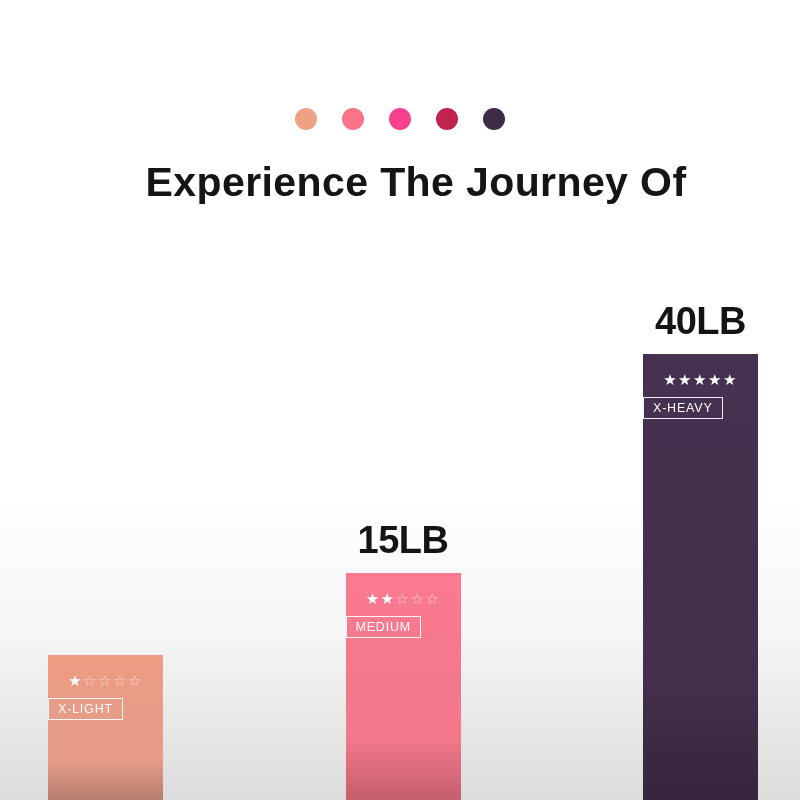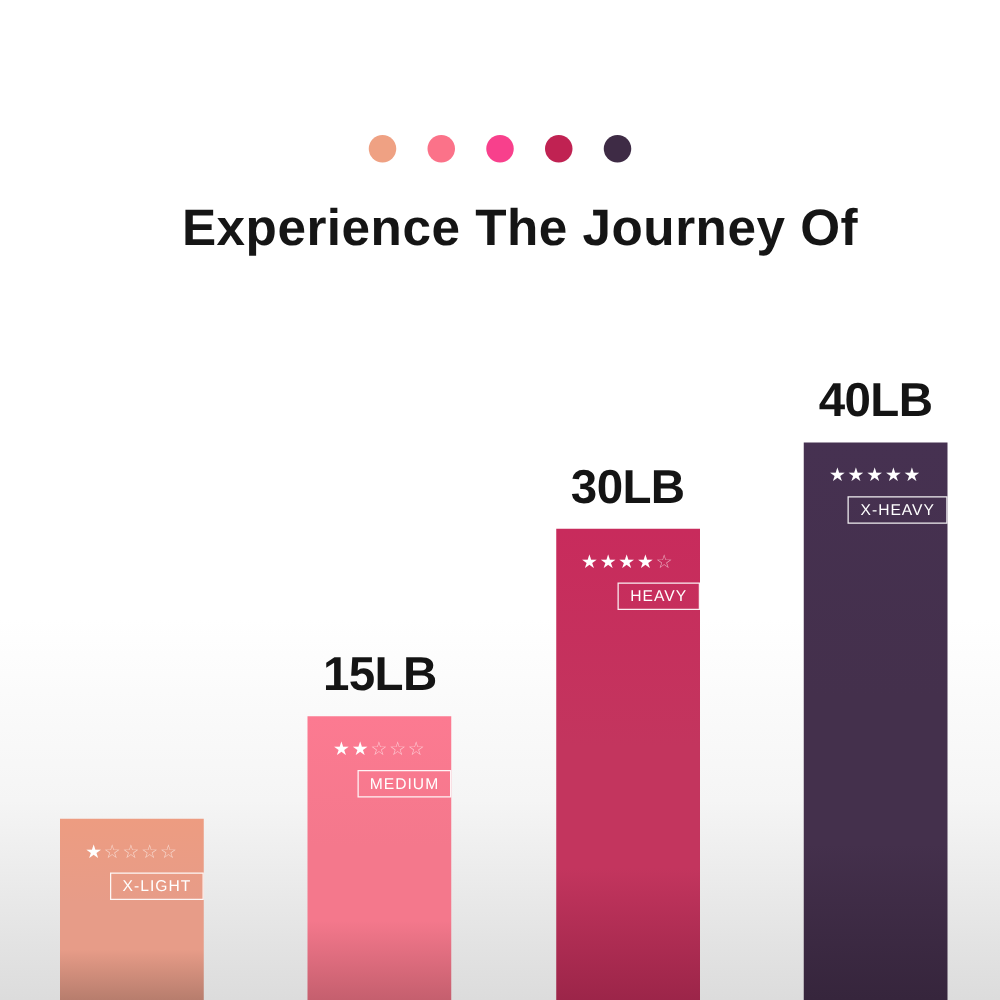--- a/index.html
+++ b/index.html
@@ -100,21 +100,21 @@
     font-size: 15px;
     line-height: 16px;
     letter-spacing: 1.5px;
     color: #ffffff;
     white-space: nowrap;
     font-family: "DejaVu Sans", sans-serif;
   }
   .star-empty { opacity: 0.62; }
   .tier-wrap {
     display: flex;
-    justify-content: flex-end;
+    justify-content: flex-start;
     margin-top: 9px;
     border-radius: 10px;
   }
   .tier {
     border: 1.6px solid rgba(255,255,255,0.92);
     color: #ffffff;
     font-size: 12.5px;
     letter-spacing: 0.8px;
     padding: 3px 9px 3px 9px;
     line-height: 14px;
@@ -154,29 +154,20 @@
       <div class="weight-label">15LB</div>
       <div class="bar" style="height: 227px; background: linear-gradient(rgb(252, 122, 145) 0%, rgb(244, 120, 140) 46%, rgb(244, 120, 140) 72%, rgb(197, 95, 110) 100%);">
         <div class="stars"><span>★★</span><span class="star-empty">☆☆☆</span></div>
         <div class="tier-wrap">
           <div class="tier">MEDIUM</div>
         </div>
       </div>
     </div>
 
 
-    <div class="col">
-      <div class="weight-label">30LB</div>
-      <div class="bar" style="height: 377px; background: linear-gradient(rgb(200, 43, 92) 0%, rgb(195, 53, 94) 46%, rgb(195, 53, 94) 72%, rgb(156, 37, 73) 100%);">
-        <div class="stars"><span>★★★★</span><span class="star-empty">☆</span></div>
-        <div class="tier-wrap">
-          <div class="tier">HEAVY</div>
-        </div>
-      </div>
-    </div>
 
     <div class="col">
       <div class="weight-label">40LB</div>
       <div class="bar" style="height: 446px; background: linear-gradient(rgb(70, 49, 81) 0%, rgb(68, 48, 76) 46%, rgb(68, 48, 76) 72%, rgb(54, 37, 60) 100%);">
         <div class="stars"><span>★★★★★</span></div>
         <div class="tier-wrap">
           <div class="tier">X-HEAVY</div>
         </div>
       </div>
     </div>

